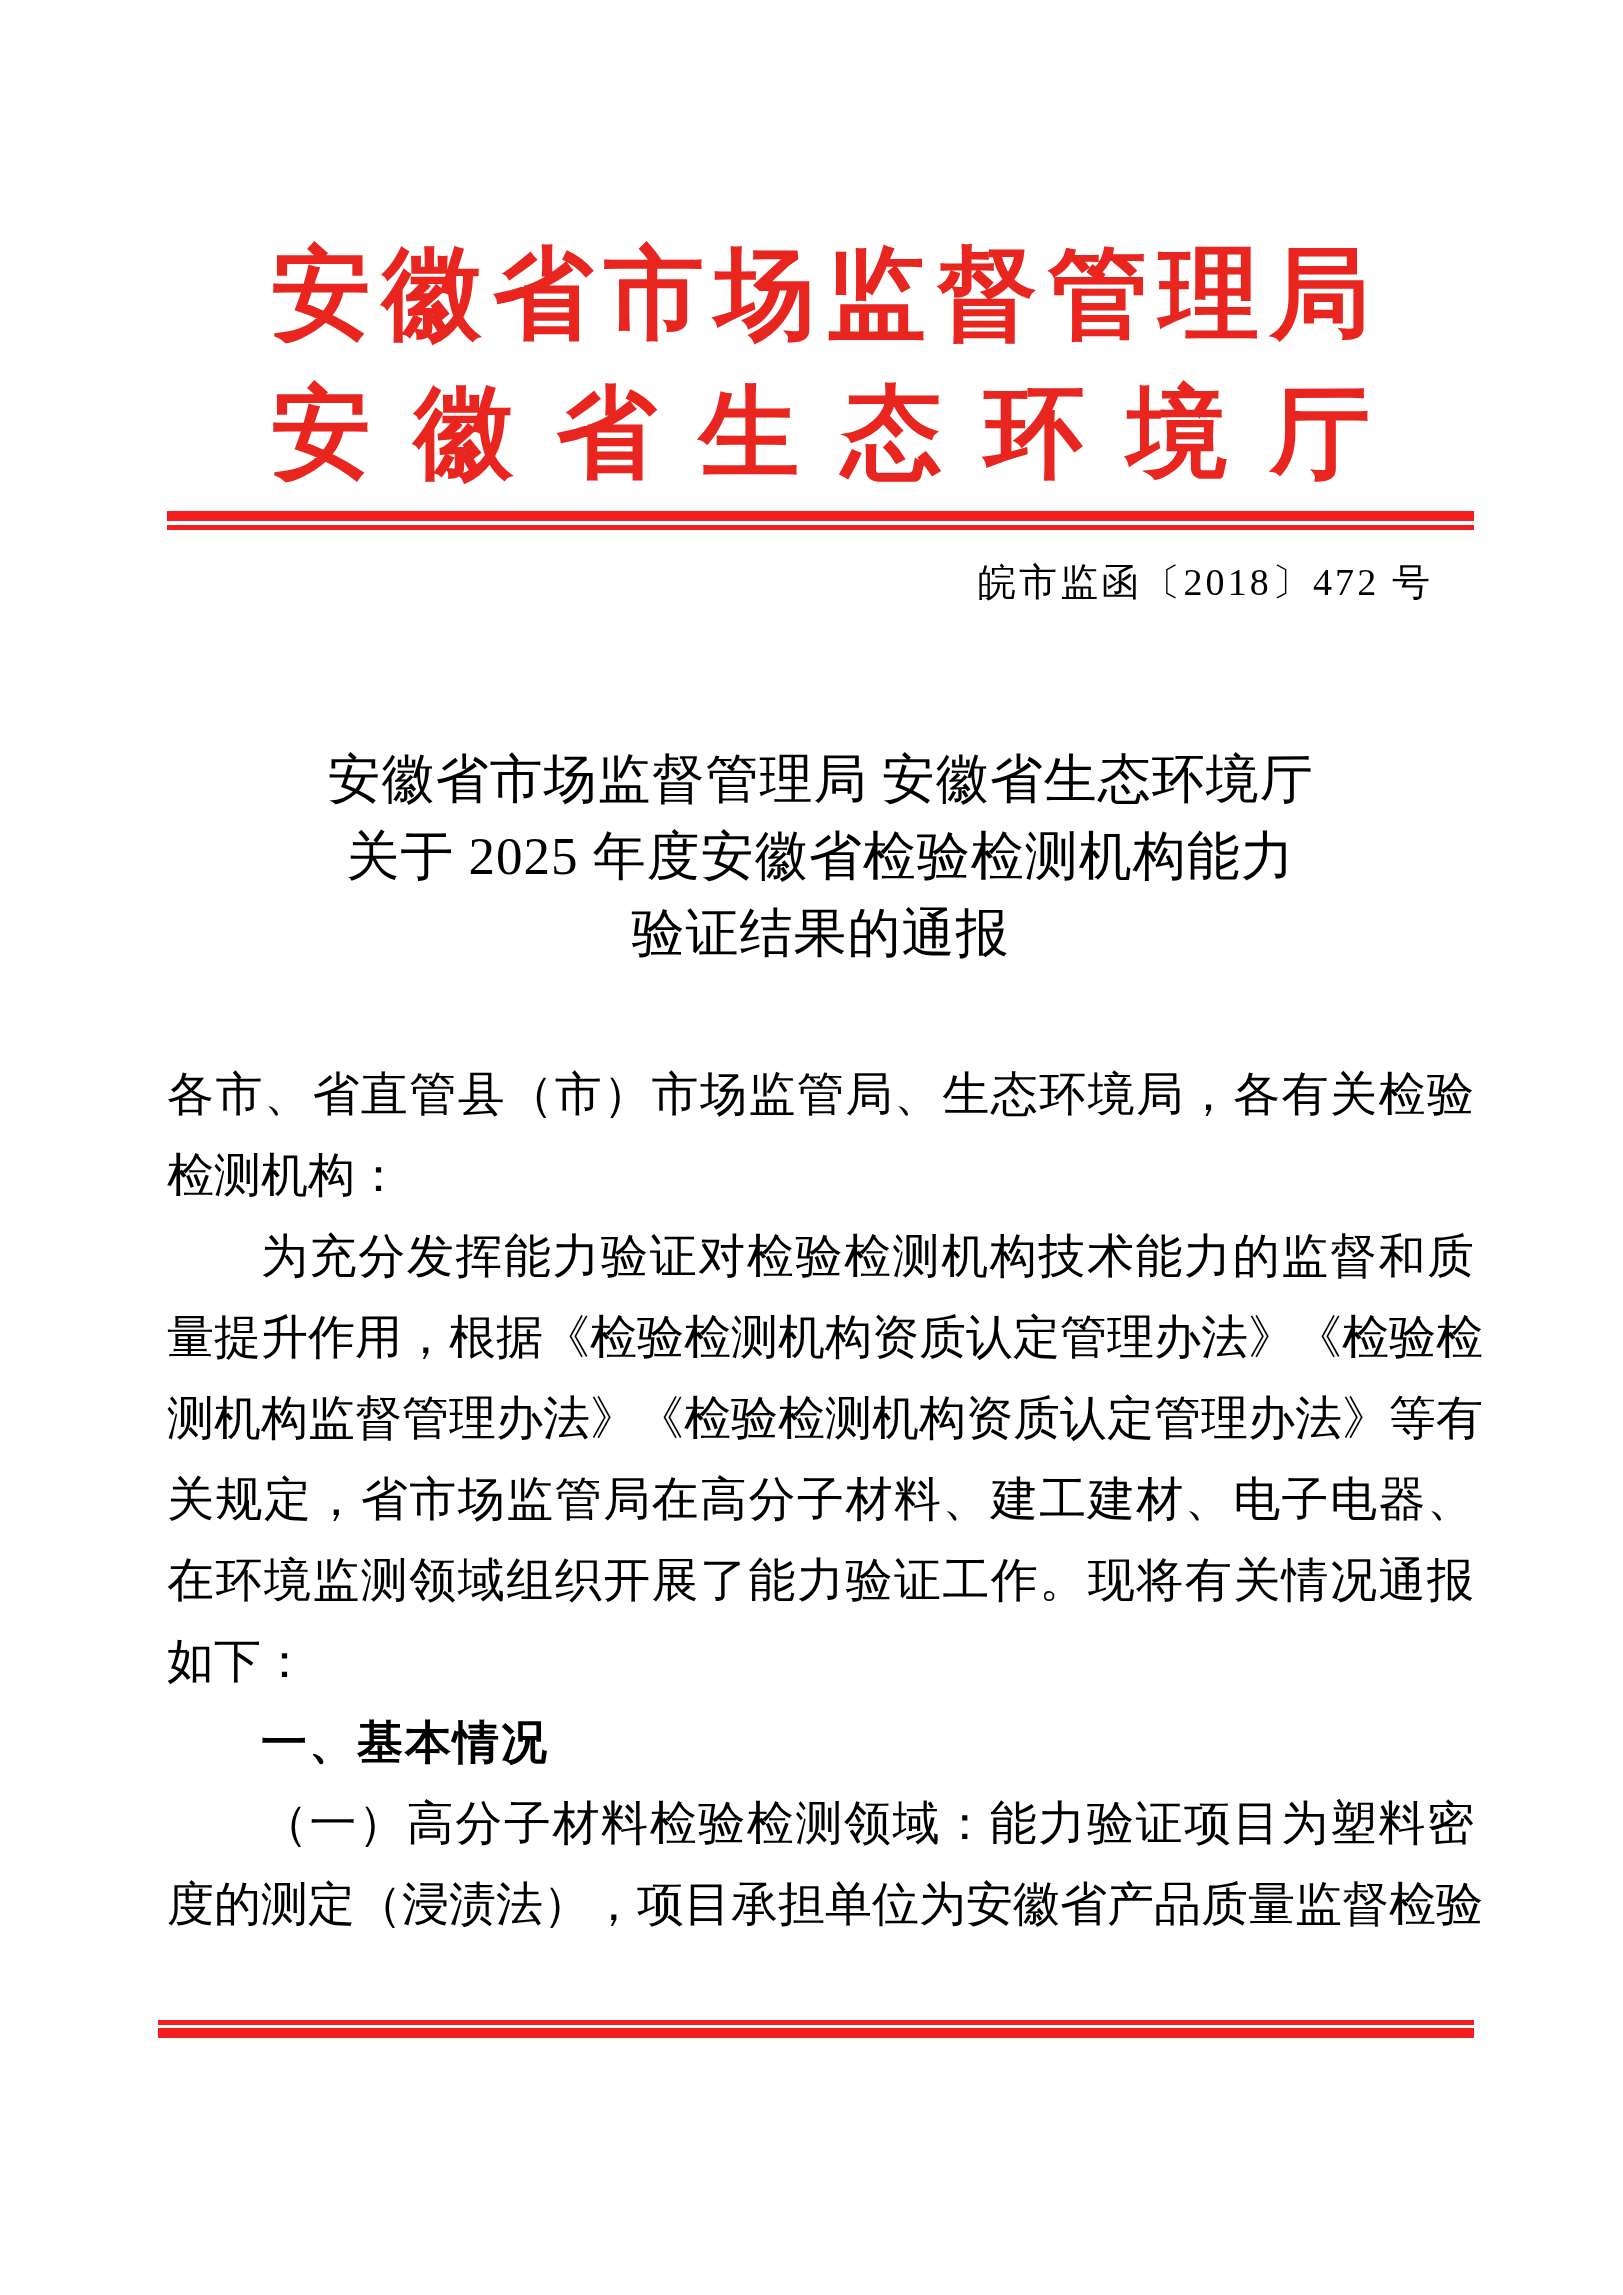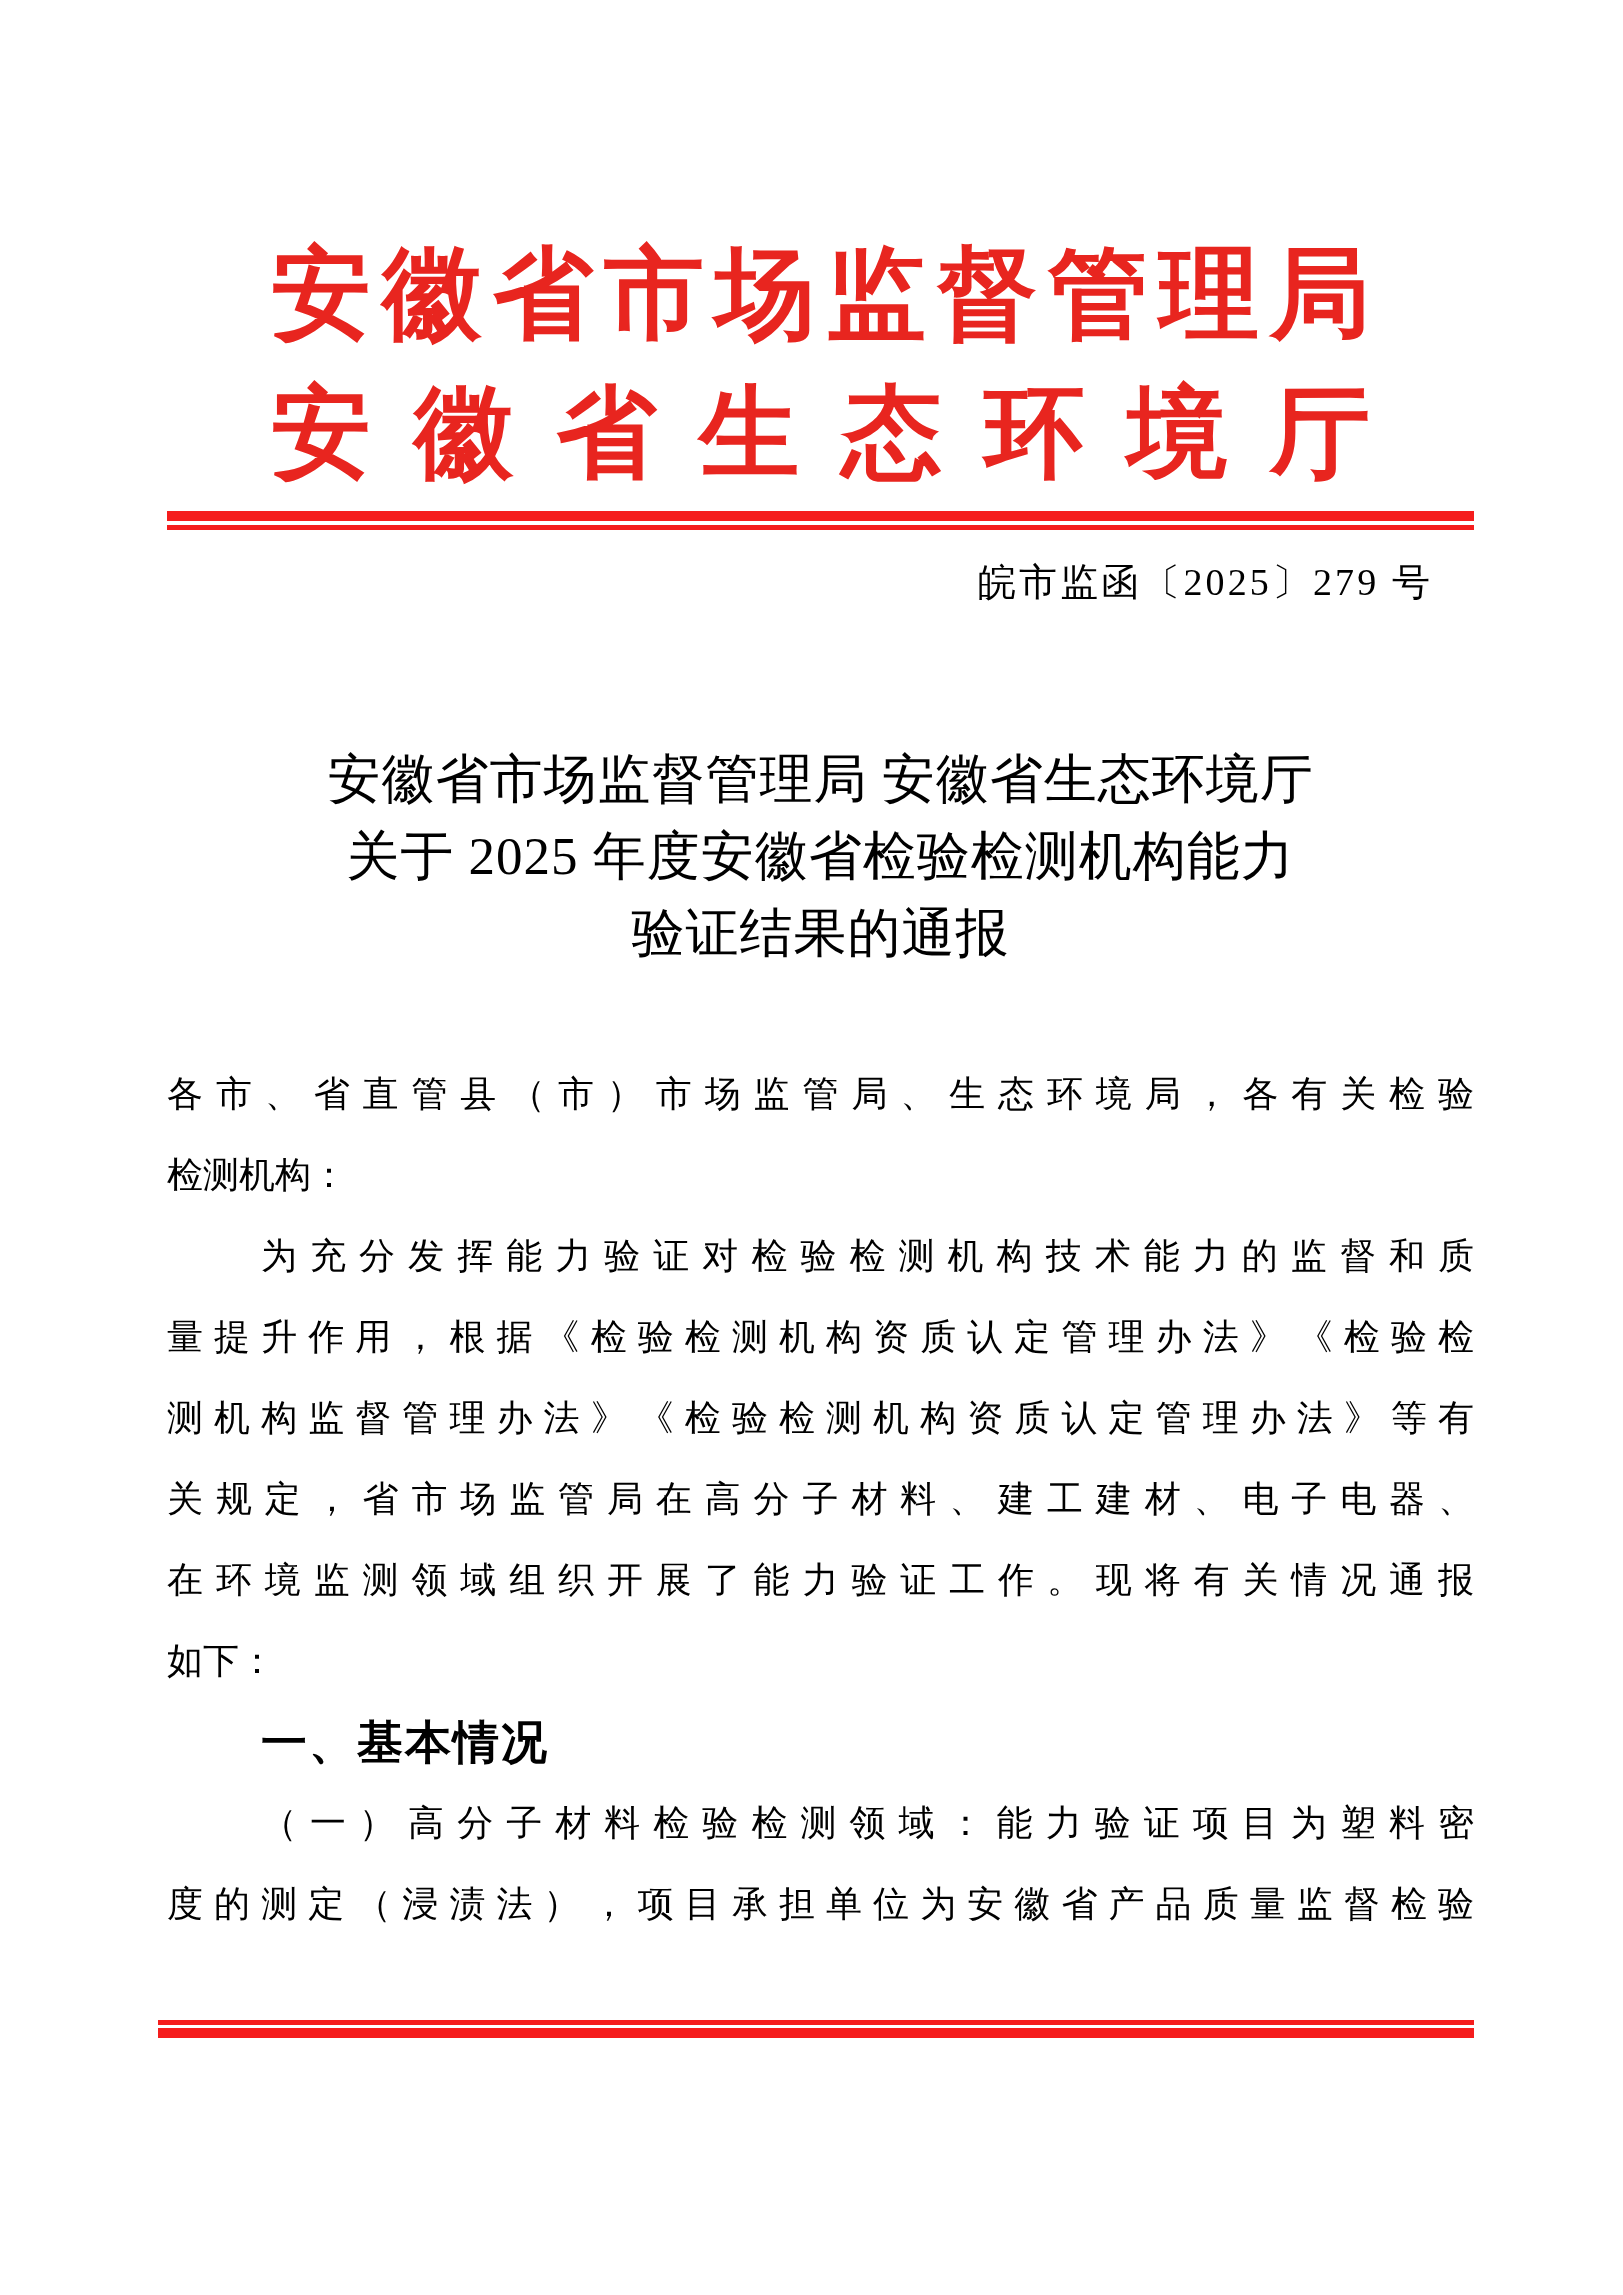--- a/index.html
+++ b/index.html
@@ -48,21 +48,21 @@
     margin-top:138px;
     text-align:center;
     font-weight:normal;
     font-size:53px; line-height:77px;
     letter-spacing:1px;
   }
 
   
   .body-block { margin-top:82px; }
   .bline {
-    font-size:36px; line-height:81px;
+    font-size:47px; line-height:81px;
     text-align:justify; text-align-last:justify;
     white-space:nowrap;
   }
   .bline.short { text-align:left; text-align-last:left; }
   .bline.indent { padding-left:94px; }
   .bline.heading {
     font-weight:bold;
     font-family:"Liberation Sans","DejaVu Sans",sans-serif;
     font-size:46px;
     letter-spacing:2px;
@@ -77,21 +77,21 @@
     <div class="header">
       <div class="header-line">安徽省市场监督管理局</div>
       <div class="header-line">安徽省生态环境厅</div>
     </div>
 
     <div class="sep-top">
       <div class="bar thick"></div>
       <div class="bar thin"></div>
     </div>
 
-    <div class="doc-number">皖市监函〔2025〕279 号</div>
+    <div class="doc-number">皖市监函〔2018〕472 号</div>
 
     <div class="title">
       <div>安徽省市场监督管理局 安徽省生态环境厅</div>
       <div>关于 2025 年度安徽省检验检测机构能力</div>
       <div>验证结果的通报</div>
     </div>
 
     <div class="body-block">
       <div class="bline">各市、省直管县（市）市场监管局、生态环境局，各有关检验</div>
       <div class="bline short">检测机构：</div>

